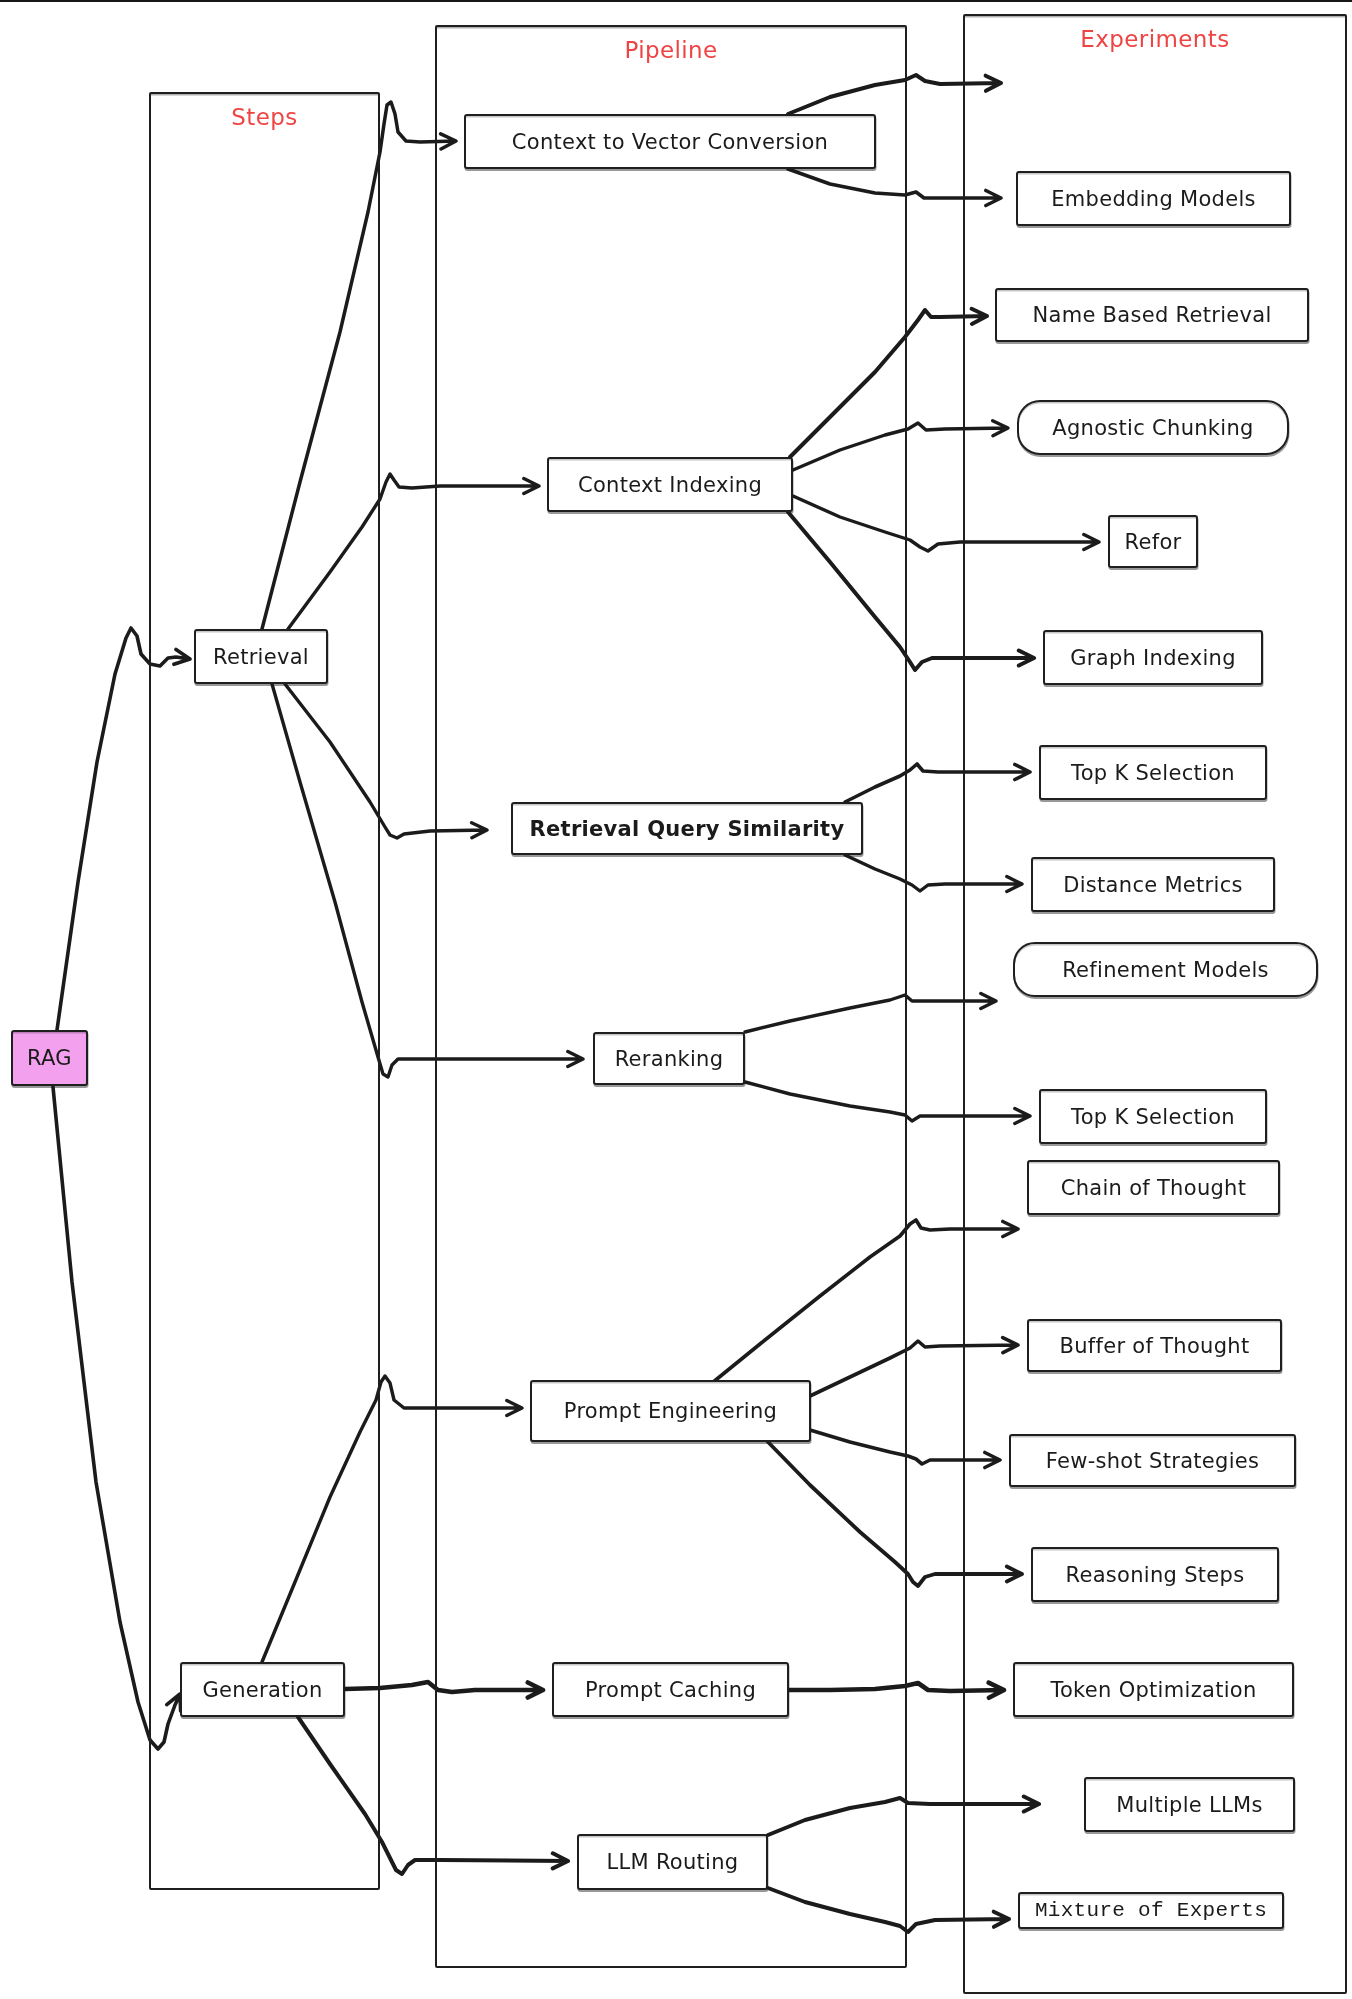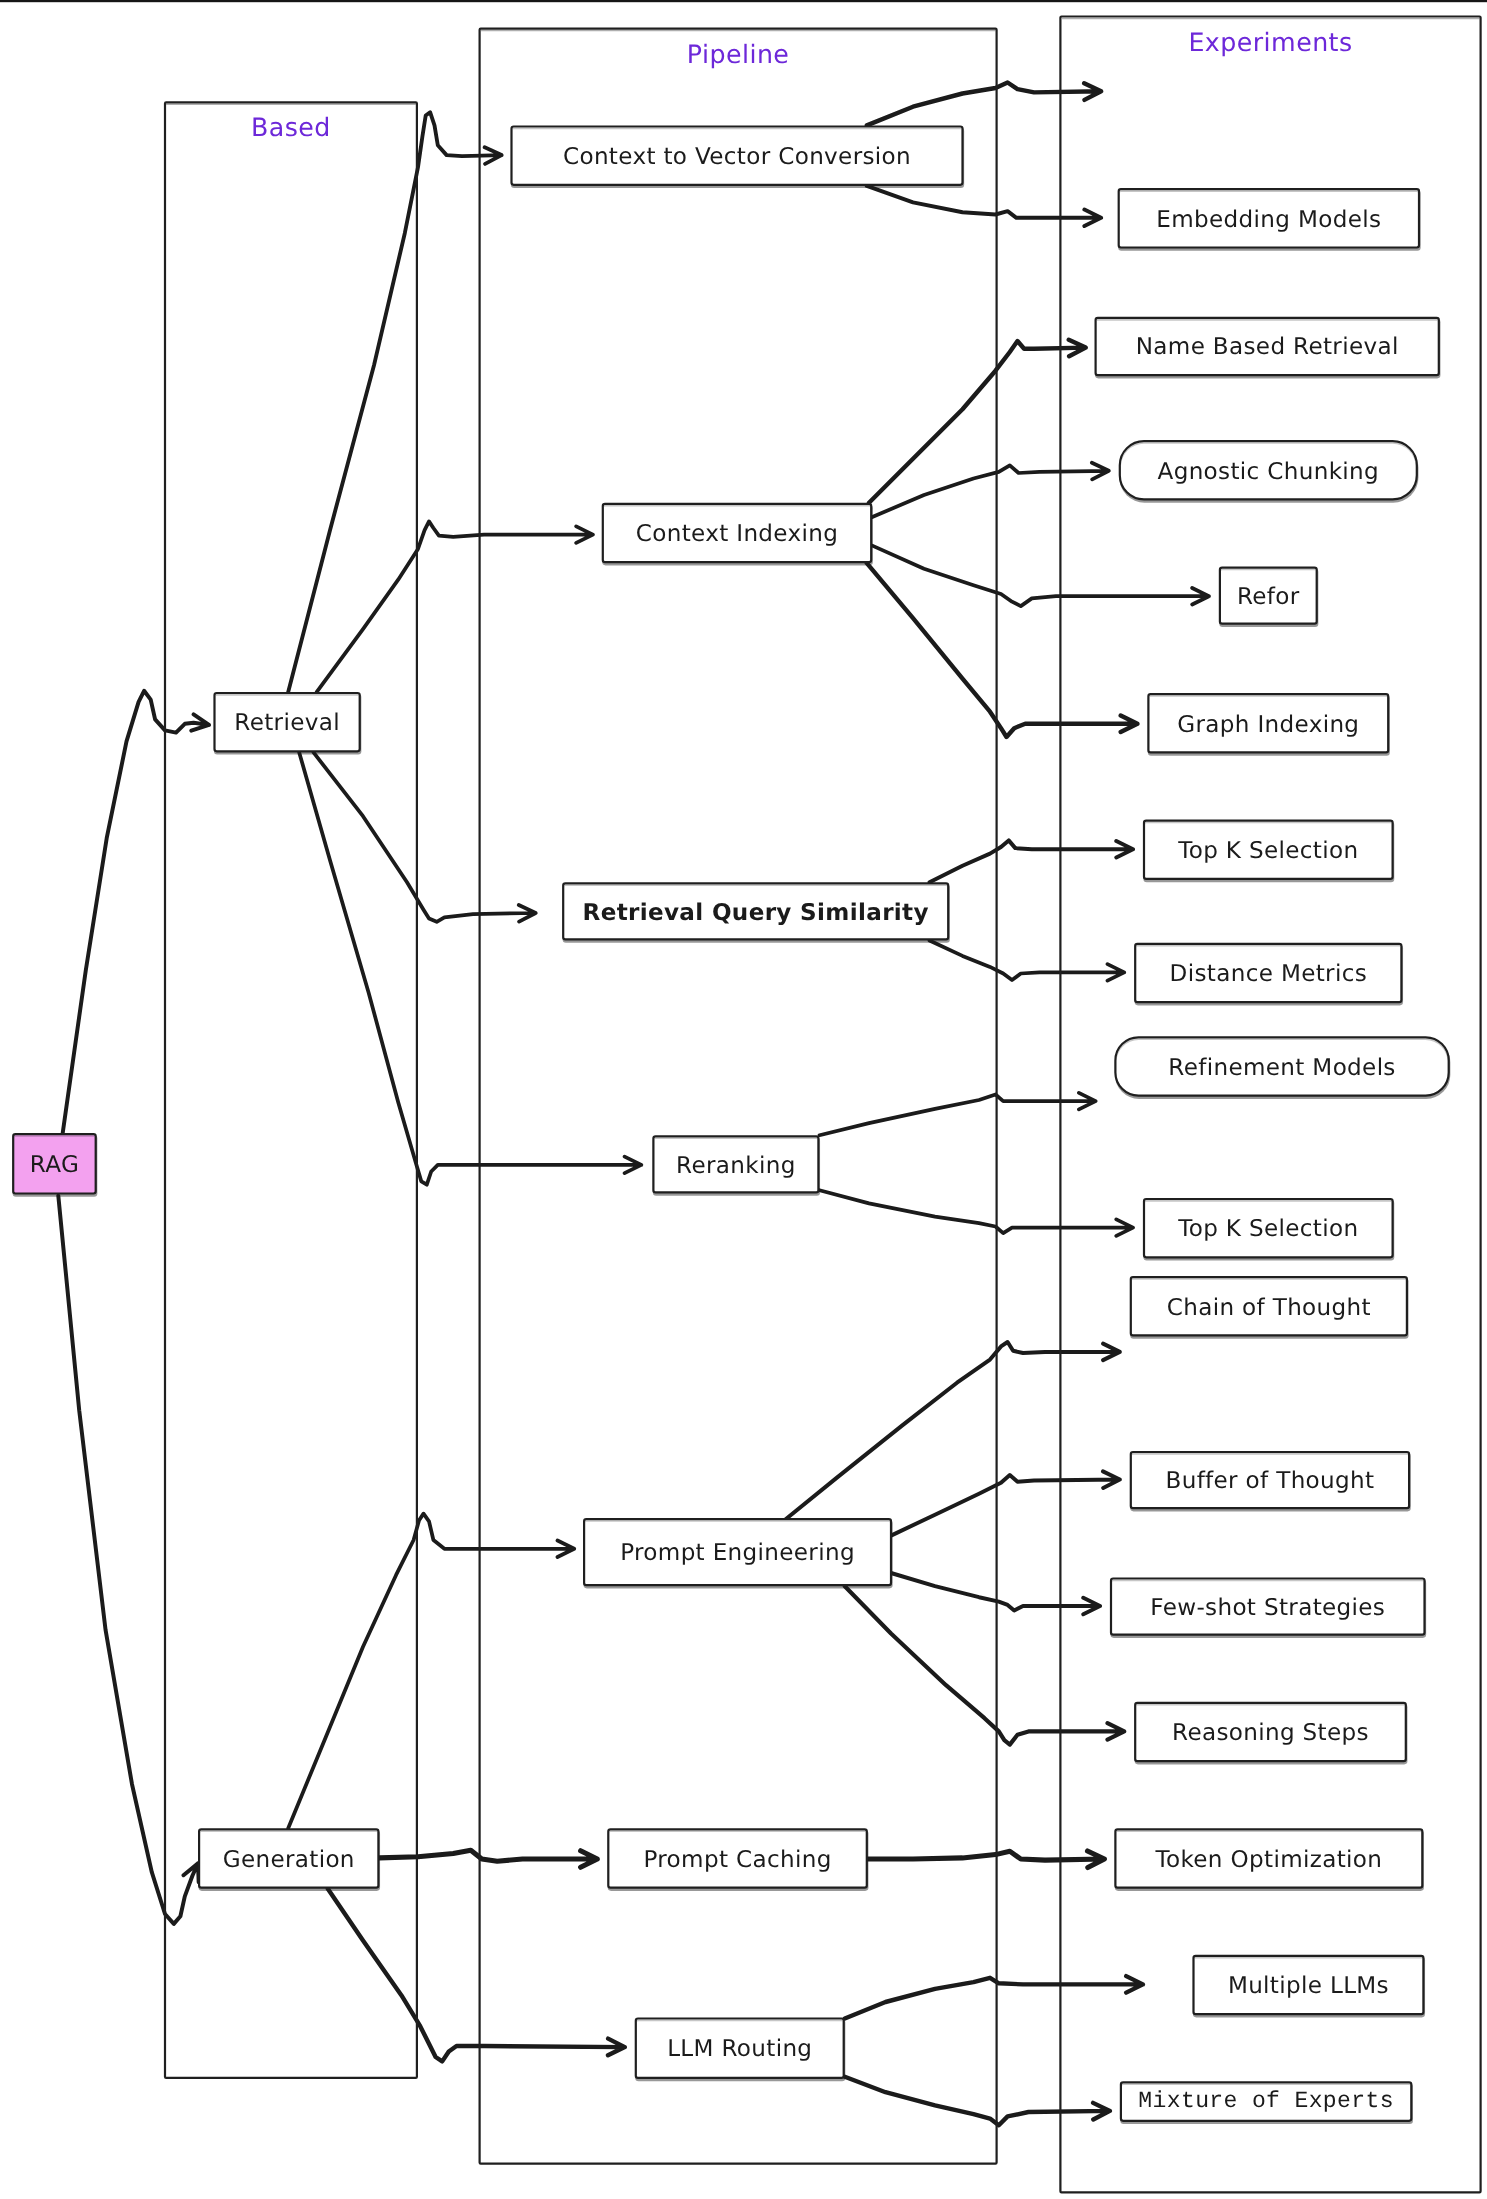--- a/index.html
+++ b/index.html
@@ -27,21 +27,21 @@
     box-shadow: inset 0 1.5px 0 rgba(27,27,27,0.35);
   }
   .container-label {
     position: absolute;
     top: 10px;
     left: 0;
     width: 100%;
     text-align: center;
     font-size: 23px;
     letter-spacing: 0.4px;
-    color: #6d28d9;
+    color: #ef4444;
     white-space: nowrap;
   }
   .node {
     position: absolute;
     background: #ffffff;
     border: 2.4px solid #1f1f1f;
     border-radius: 3px;
     display: flex;
     align-items: center;
     justify-content: center;
@@ -79,21 +79,21 @@
       <path d="M 745 1080 L 790 1092 L 850 1104 L 890 1110 L 905 1113 L 912 1119 L 920 1114 L 940 1114 L 1030 1114 M 1014.8 1121.5 L 1030 1114 L 1014.8 1106.5" fill="none" stroke="#1b1b1b" stroke-width="3.4" stroke-linecap="round" stroke-linejoin="round"></path>
       <path d="M 712 1381 L 760 1342 L 820 1294 L 870 1255 L 900 1234 L 910 1222 L 916 1218 L 921 1226 L 930 1228 L 950 1227 L 1018 1227 M 1002.8 1234.5 L 1018 1227 L 1002.8 1219.5" fill="none" stroke="#1b1b1b" stroke-width="3.6" stroke-linecap="round" stroke-linejoin="round"></path>
       <path d="M 810 1394 L 850 1375 L 890 1356 L 910 1346 L 918 1339 L 925 1345 L 940 1344 L 1018 1343 M 1002.9 1350.7 L 1018 1343 L 1002.7 1335.6" fill="none" stroke="#1b1b1b" stroke-width="3.6" stroke-linecap="round" stroke-linejoin="round"></path>
       <path d="M 810 1428 L 850 1440 L 890 1450 L 908 1454 L 916 1457 L 922 1462 L 930 1458 L 1000 1458 M 984.8 1465.5 L 1000 1458 L 984.8 1450.5" fill="none" stroke="#1b1b1b" stroke-width="3.6" stroke-linecap="round" stroke-linejoin="round"></path>
       <path d="M 768 1440 L 810 1483 L 860 1530 L 895 1560 L 908 1572 L 913 1580 L 918 1584 L 925 1575 L 935 1572 L 1022 1572 M 1006.8 1579.5 L 1022 1572 L 1006.8 1564.5" fill="none" stroke="#1b1b1b" stroke-width="3.8" stroke-linecap="round" stroke-linejoin="round"></path>
       <path d="M 789 1688 L 830 1688 L 875 1687 L 905 1684 L 918 1681 L 928 1688 L 950 1689 L 1004 1688 M 988.9 1695.8 L 1004 1688 L 988.6 1680.7" fill="none" stroke="#1b1b1b" stroke-width="4.6" stroke-linecap="round" stroke-linejoin="round"></path>
       <path d="M 768 1833 L 805 1818 L 850 1806 L 885 1800 L 900 1796 L 908 1801 L 930 1802 L 1039 1802 M 1023.8 1809.5 L 1039 1802 L 1023.8 1794.5" fill="none" stroke="#1b1b1b" stroke-width="4" stroke-linecap="round" stroke-linejoin="round"></path>
       <path d="M 768 1886 L 805 1900 L 850 1912 L 885 1920 L 900 1924 L 908 1930 L 916 1922 L 935 1918 L 1009 1917 M 993.9 1924.8 L 1009 1917 L 993.7 1909.7" fill="none" stroke="#1b1b1b" stroke-width="4" stroke-linecap="round" stroke-linejoin="round"></path>
     </svg>
 <div class="container-frame" style="left: 149px; top: 90px; width: 227px; height: 1794px;">
-      <div class="container-label">Based</div>
+      <div class="container-label">Steps</div>
     </div>
     <div class="container-frame" style="left: 435px; top: 23px; width: 468px; height: 1939px;">
       <div class="container-label">Pipeline</div>
     </div>
     <div class="container-frame" style="left: 963px; top: 12px; width: 380px; height: 1976px;">
       <div class="container-label">Experiments</div>
     </div>
     <div class="node" style="left: 11px; top: 1028px; width: 77px; height: 56px; background: rgb(243, 161, 239);">
       <span>RAG</span>
     </div>

